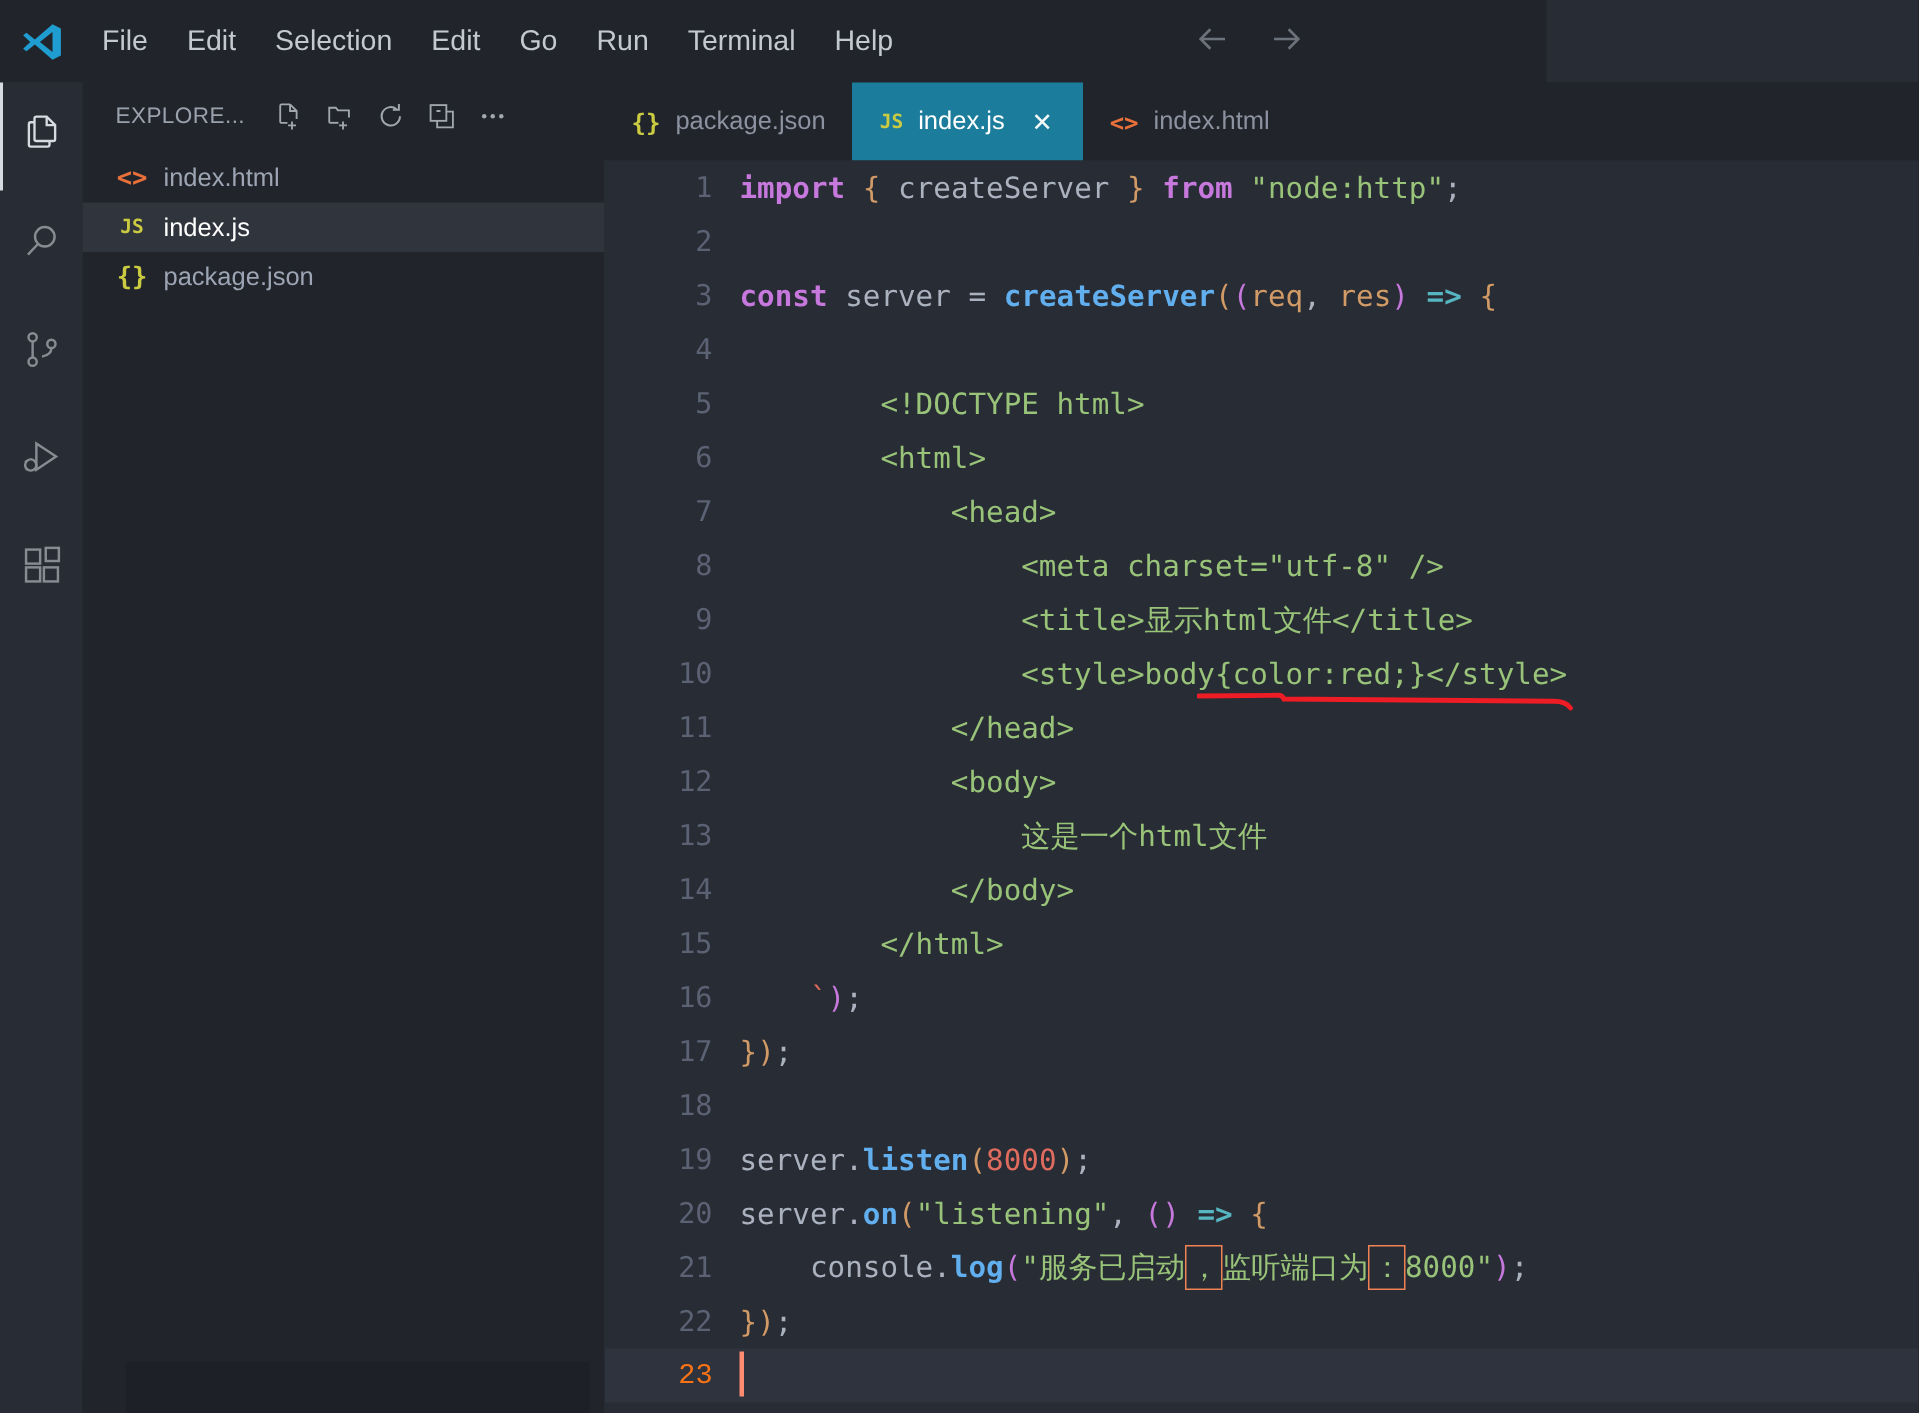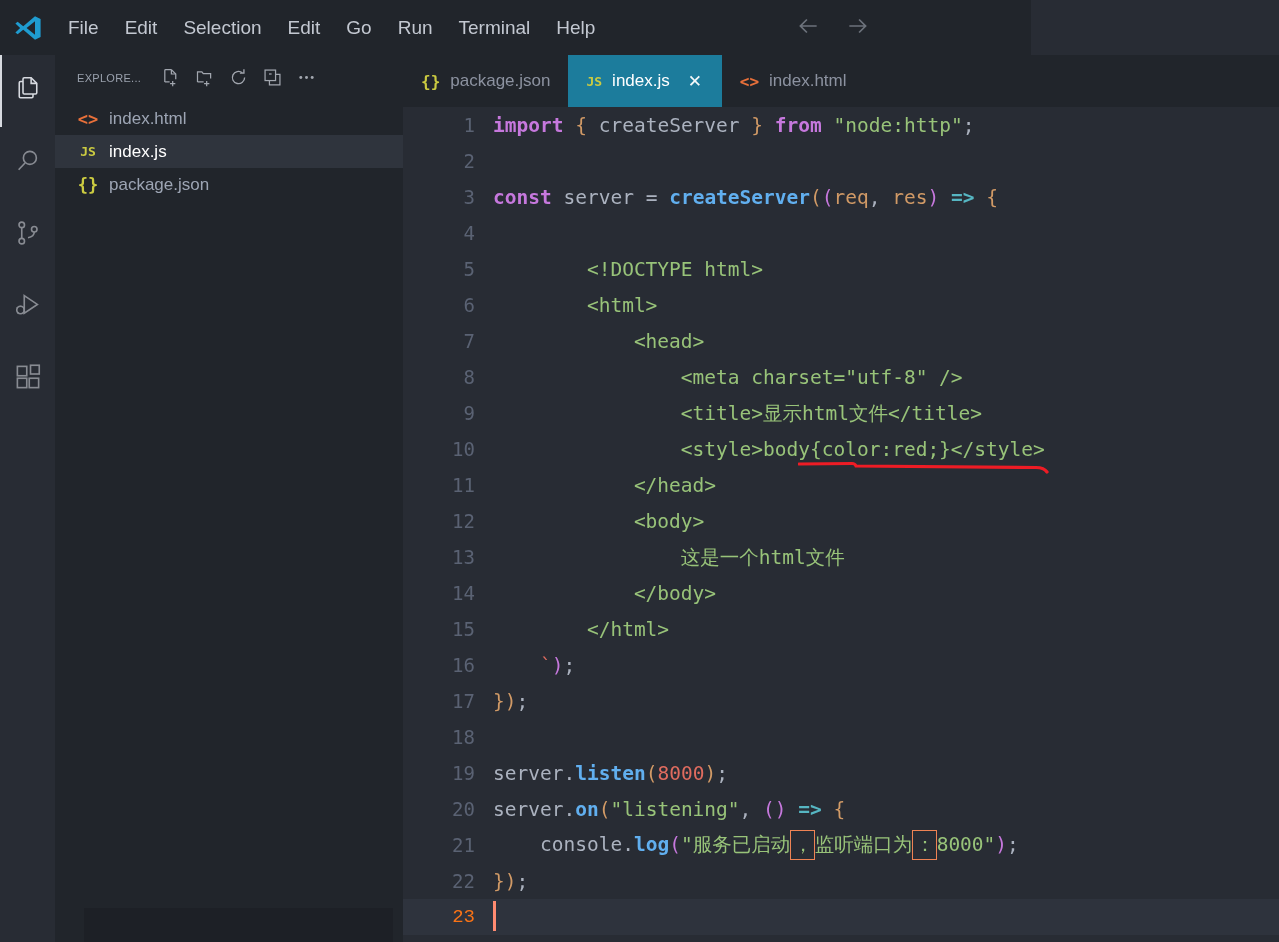--- a/index.html
+++ b/index.html
@@ -72,21 +72,21 @@
     background: #21252b;
   }
   .sb-header {
     height: 45px;
     display: flex; align-items: center;
     padding: 0 14px 0 22px;
     gap: 0px;
   }
   .sb-title {
     color: #9aa1ad;
-    font-size: 11px;
+    font-size: 15px;
     letter-spacing: .3px;
     white-space: nowrap;
     flex: 0 0 auto;
   }
   .sb-actions {
     display: flex; align-items: center; gap: 4px;
     margin-left: 14px;
   }
   .sb-act {
     width: 30px; height: 30px;

